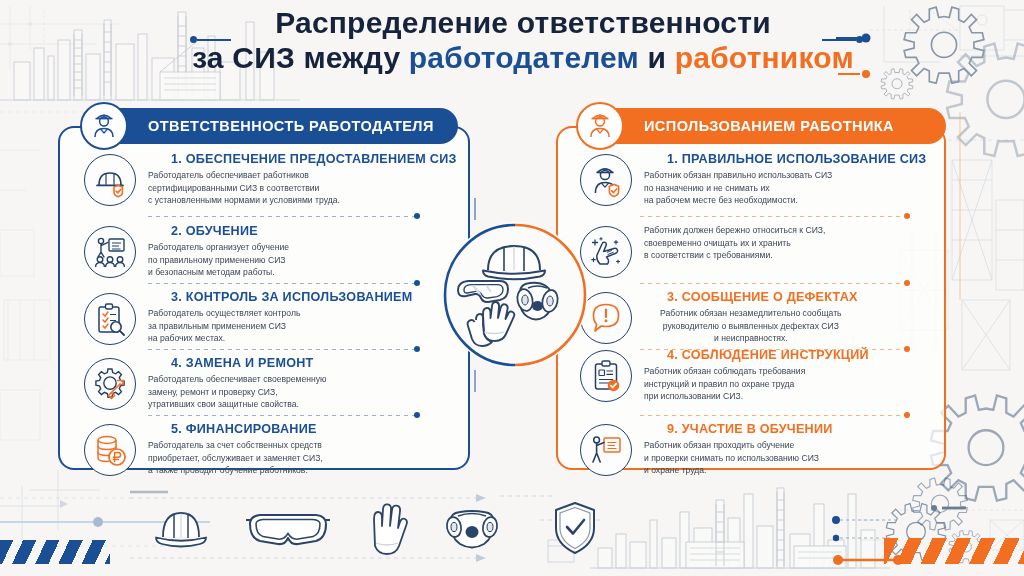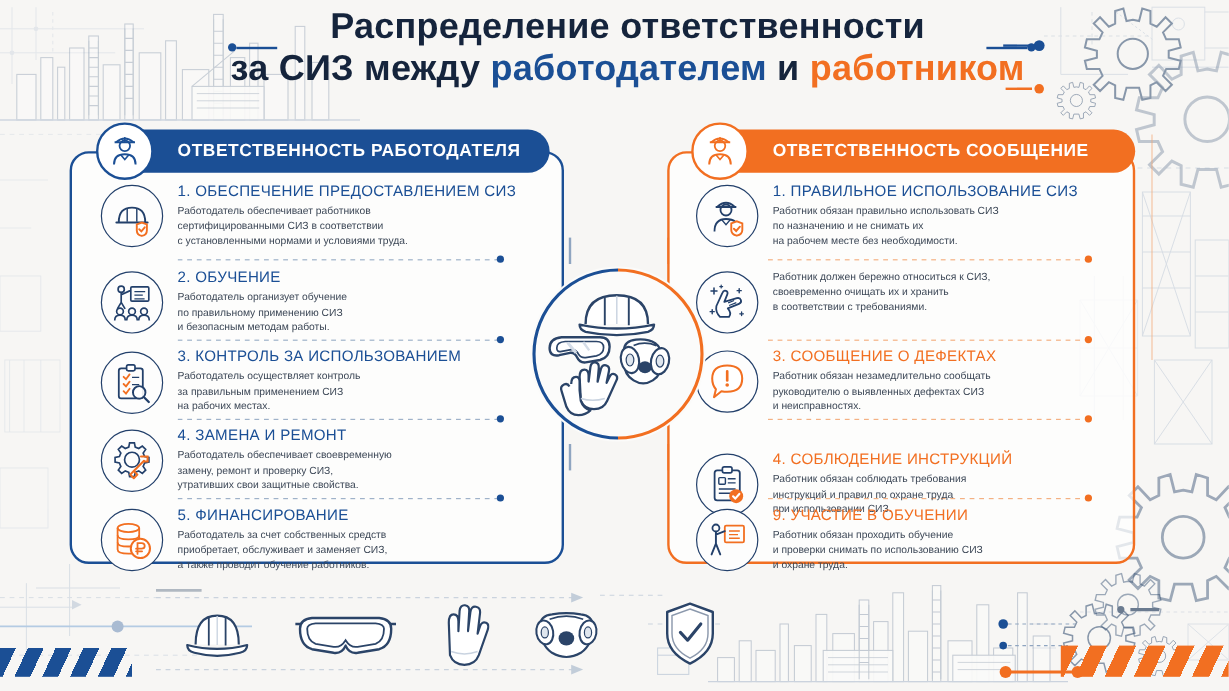--- a/index.html
+++ b/index.html
@@ -65,22 +65,22 @@
   
   .item{ position:absolute; display:flex; align-items:flex-start; z-index:6; }
   .item-icon{
     width:52px; height:52px; border-radius:50%; flex:0 0 52px;
     border:1.8px solid #23406b; background:#fdfdfd;
     display:flex; align-items:center; justify-content:center;
     margin-top:2px;
   }
   .item-body{ margin-left:12px; }
   .item-title{
-    font-size:12.6px; font-weight:normal; letter-spacing:.25px;
-    margin-bottom:3px; white-space:nowrap;
+    font-size:12.6px; font-weight:bold; letter-spacing:.25px;
+    margin-bottom:3px; white-space:nowrap;margin-left:23px;
   }
   .ti-blue{ color:#1b4f95; }
   .ti-orange{ color:#f26f21; }
   .item-desc{
     font-size:8.6px; color:#3c4756; line-height:1.48; white-space:pre-line;
   }
 
   
   .sep{ position:absolute; height:1px; z-index:5;
         background-image:linear-gradient(to right,#9fb2c9 0 4px, transparent 4px 8px);
@@ -436,21 +436,21 @@
     <div class="item-body">
       <div class="item-title ti-blue">5. ФИНАНСИРОВАНИЕ</div>
       <div class="item-desc">Работодатель за счет собственных средств
 приобретает, обслуживает и заменяет СИЗ,
 а также проводит обучение работников.</div>
     </div>
   </div>
 
   <div class="panel panel-right"></div>
   <div class="panel-head head-right">
-    <span>ОТВЕТСТВЕННОСТЬ СООБЩЕНИЕ</span>
+    <span>ИСПОЛЬЗОВАНИЕМ РАБОТНИКА</span>
   </div>
   <div class="head-badge badge-right">
     <svg width="34" height="34" viewBox="0 0 34 34">
       <circle cx="17" cy="12.5" r="4.4" fill="none" stroke="#f26f21" stroke-width="1.5"></circle>
       <path d="M9.8,9.5 Q17,3.3 24.2,9.5" fill="none" stroke="#f26f21" stroke-width="1.6"></path>
       <path d="M8.5,9.6 L25.5,9.6" stroke="#f26f21" stroke-width="1.6"></path>
       <path d="M17,5.2 L17,9.4" stroke="#f26f21" stroke-width="1.2"></path>
       <path d="M8,28 Q8,19.5 17,19.5 Q26,19.5 26,28" fill="none" stroke="#f26f21" stroke-width="1.6"></path>
       <path d="M13.4,19.8 L17,24 L20.6,19.8" fill="none" stroke="#f26f21" stroke-width="1.3"></path>
     </svg>
@@ -492,39 +492,39 @@
     </div>
     <div class="item-body">
       <div class="item-desc">Работник должен бережно относиться к СИЗ,
 своевременно очищать их и хранить
 в соответствии с требованиями.</div>
     </div>
   </div>
   <div class="sep or" style="left:640px; top:283px; width:266px;"></div>
   <div class="sep-dot or" style="left:904px; top:280px;"></div>
 
-  <div class="item" style="left:580px; top:290px; width:372px;">
+  <div class="item" style="left:580px; top:290px; width:372px;text-align:center;">
     <div class="item-icon">
       <svg width="36" height="36" viewBox="0 0 36 36">
         <path d="M18,4.5 Q30.5,4.5 30.5,15.5 Q30.5,26.5 18,26.5 Q15.5,26.5 13.2,26 L7,31 L8.6,24.4 Q5.5,21 5.5,15.5 Q5.5,4.5 18,4.5 Z" fill="#fff" stroke="#f26f21" stroke-width="1.7" stroke-linejoin="round"></path>
         <path d="M18,9.5 L18,17" stroke="#f26f21" stroke-width="2.2" stroke-linecap="round"></path>
         <circle cx="18" cy="20.8" r="1.5" fill="#f26f21"></circle>
       </svg>
     </div>
     <div class="item-body">
       <div class="item-title ti-orange">3. СООБЩЕНИЕ О ДЕФЕКТАХ</div>
       <div class="item-desc">Работник обязан незамедлительно сообщать
 руководителю о выявленных дефектах СИЗ
 и неисправностях.</div>
     </div>
   </div>
   <div class="sep or" style="left:640px; top:349px; width:266px;"></div>
   <div class="sep-dot or" style="left:904px; top:346px;"></div>
 
-  <div class="item" style="left:580px; top:376px; width:372px;">
+  <div class="item" style="left:580px; top:348px; width:372px;">
     <div class="item-icon">
       <svg width="36" height="36" viewBox="0 0 36 36">
         <rect x="7.5" y="6" width="21" height="25" rx="2.2" fill="none" stroke="#23406b" stroke-width="1.5"></rect>
         <rect x="14" y="3" width="8" height="5" rx="1.5" fill="#fff" stroke="#23406b" stroke-width="1.4"></rect>
         <rect x="11" y="12" width="5.5" height="5.5" rx="0.8" fill="none" stroke="#23406b" stroke-width="1.2"></rect>
         <path d="M18.5,13 L25,13 M18.5,16.4 L25,16.4" stroke="#23406b" stroke-width="1.2"></path>
         <path d="M11,21.5 L25,21.5 M11,25 L22,25" stroke="#23406b" stroke-width="1.2"></path>
         <circle cx="25.5" cy="27.5" r="5.8" fill="#f26f21"></circle>
         <path d="M22.9,27.6 L24.7,29.5 L28.1,25.6" fill="none" stroke="#fff" stroke-width="1.8" stroke-linecap="round" stroke-linejoin="round"></path>
       </svg>

